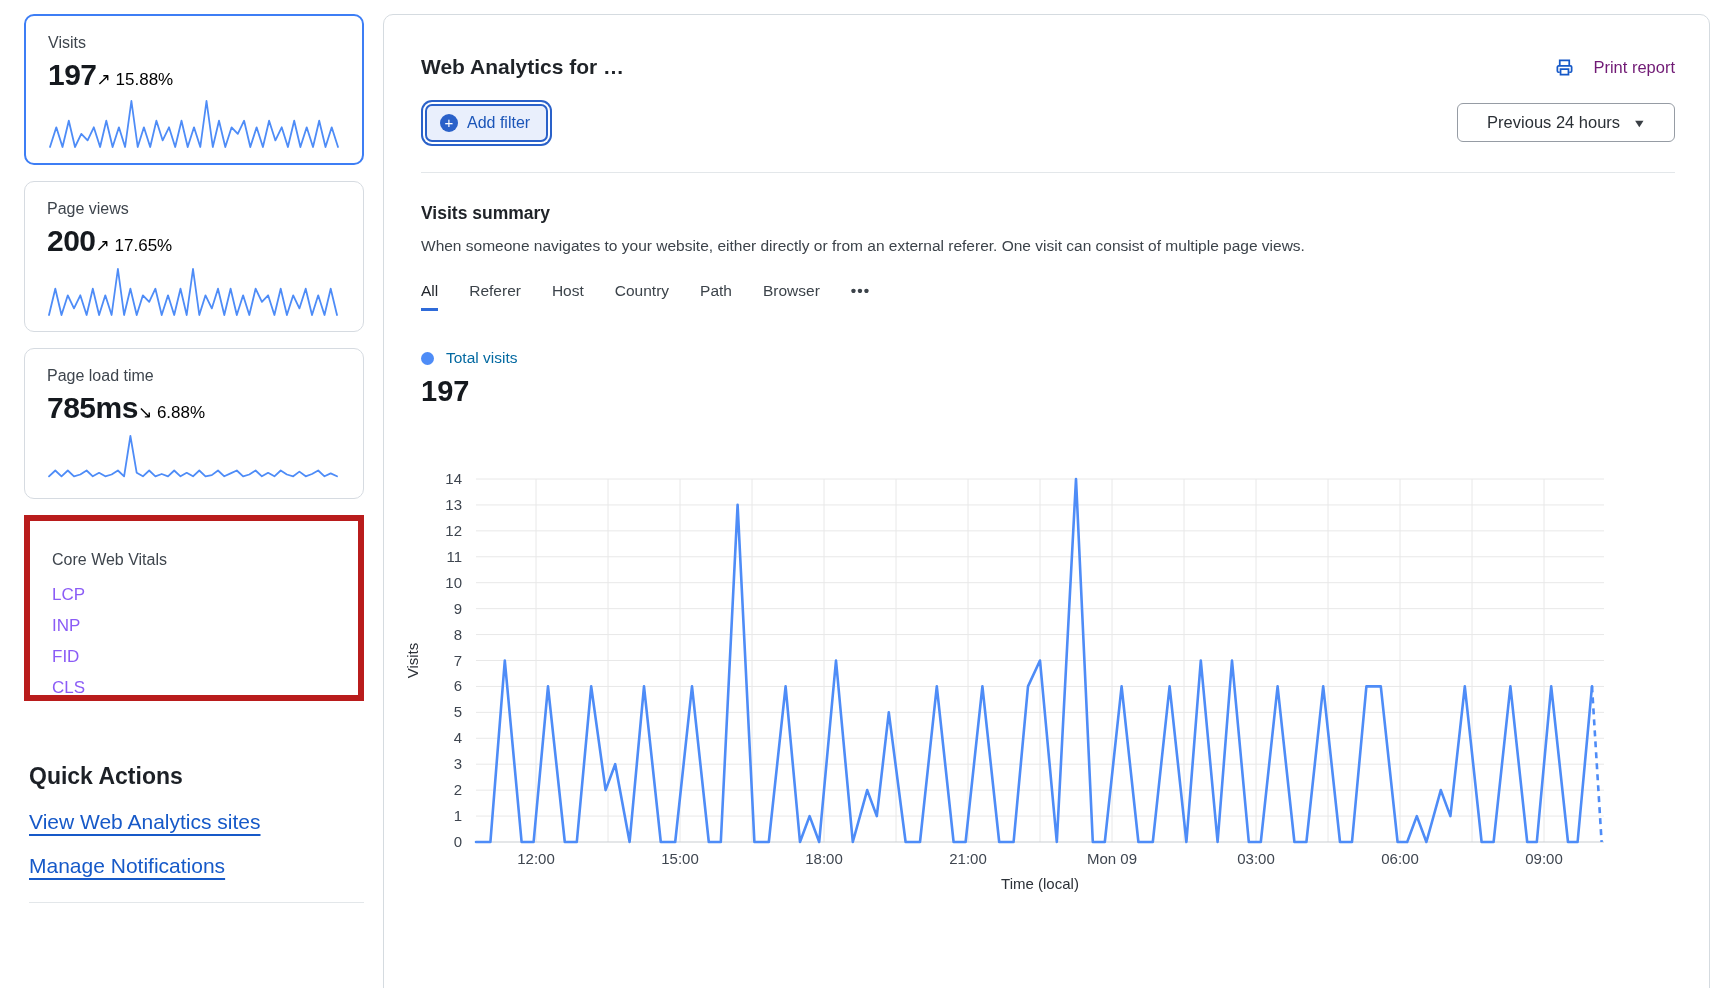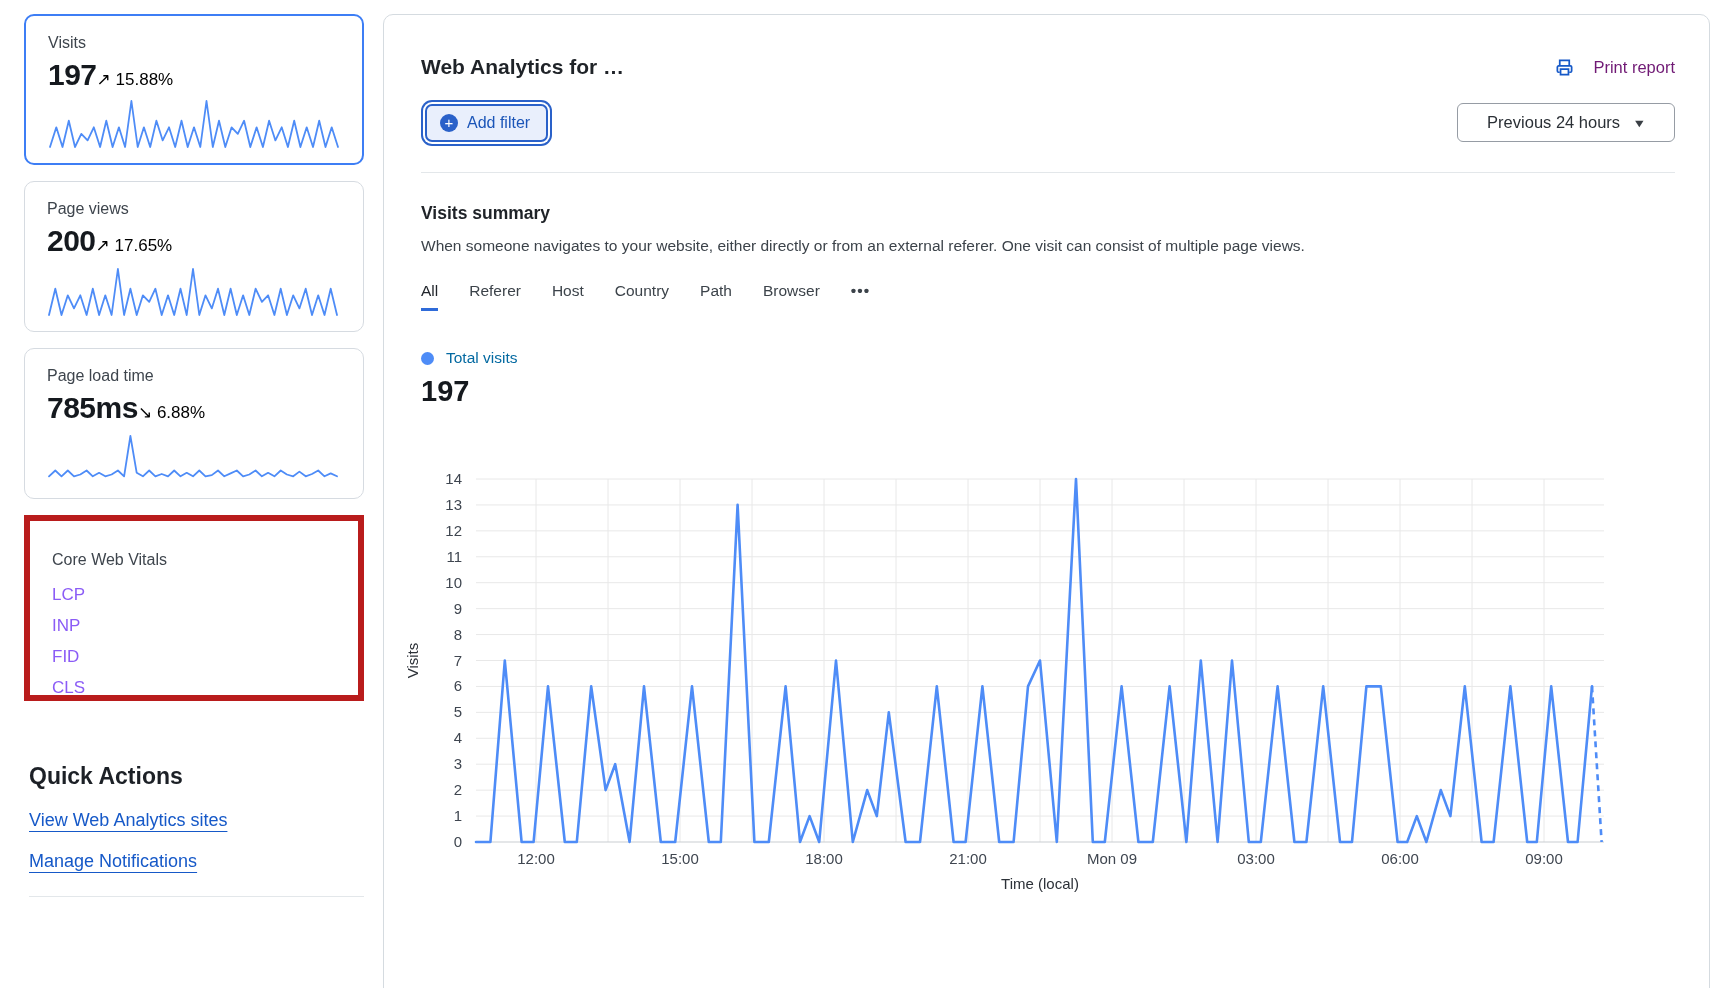--- a/index.html
+++ b/index.html
@@ -21,21 +21,21 @@
     padding:30px 22px 20px 22px; height:186px; }
   .cwv-rows { margin-top:16px; }
   .cwv-row { display:flex; align-items:center; margin-top:11px; }
   .cwv-row:first-child { margin-top:14px; }
   .cwv-label { width:52px; font-size:17px; color:#8b5cf6; }
   .cwv-track { flex:1; height:17px; }
   .cwv-bar { height:100%; background:#27a74b; border-radius:1px; }
 
   .quick-actions { margin-top:62px; padding-left:5px; }
   .qa-title { font-size:23px; font-weight:bold; color:#1c2026; }
-  .qa-link { display:inline-block; margin-top:20px; font-size:18px; color:#1659c8;
+  .qa-link { display:inline-block; margin-top:20px; font-size:21px; color:#1659c8;
     text-decoration:underline; text-underline-offset:5px; cursor:pointer; }
   .qa-divider { margin-top:24px; border-bottom:1px solid #e3e7ea; width:335px; }
 
   
   .main-card { position:absolute; left:383px; top:14px; width:1327px; height:1060px;
     background:#fff; border:1px solid #d5dbe0; border-radius:10px; }
   .main-header { padding:40px 34px 0 37px; }
   .title-row { display:flex; justify-content:space-between; align-items:center; }
   .page-title { font-size:21px; font-weight:bold; color:#1f2328; }
   .print-link { display:flex; align-items:center; gap:19px; color:#701a75; font-size:16.5px; cursor:pointer; }

